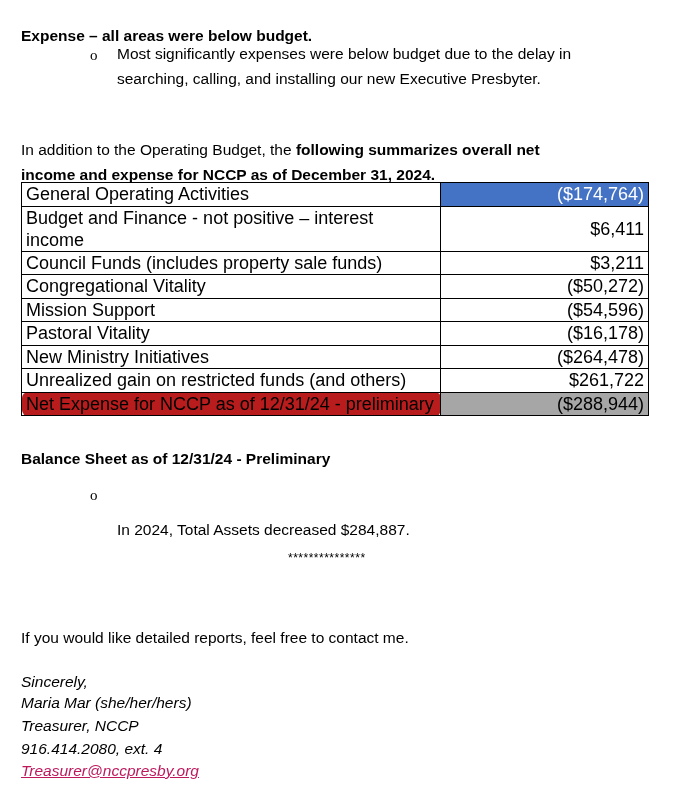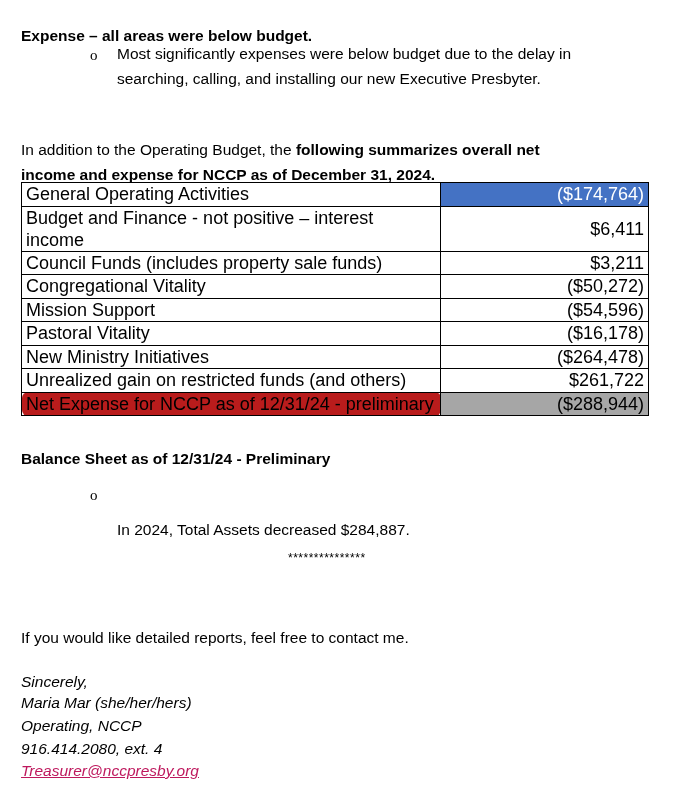--- a/index.html
+++ b/index.html
@@ -79,15 +79,15 @@
 
 <div class="abs bold" style="left:21px; top:450px;">Balance Sheet as of 12/31/24 - Preliminary</div>
 <span class="bullet-mark" style="left:90px; top:487px;">o</span>
 <div class="abs" style="left:117px; top:485px;margin-top:36px;">In 2024, Total Assets decreased $284,887.</div>
 
 <div class="abs" style="left:288px; top:551px; font-size:12px; letter-spacing:0.5px;">***************</div>
 
 <div class="abs" style="left:21px; top:629px;">If you would like detailed reports, feel free to contact me.</div>
 <div class="abs italic" style="left:21px; top:673px;">Sincerely,</div>
 <div class="abs italic" style="left:21px; top:694px;">Maria Mar (she/her/hers)</div>
-<div class="abs italic" style="left:21px; top:717px;">Operating, NCCP</div>
+<div class="abs italic" style="left:21px; top:717px;">Treasurer, NCCP</div>
 <div class="abs italic" style="left:21px; top:740px;">916.414.2080, ext. 4</div>
 <a class="abs italic email" style="left:21px; top:762px;">Treasurer@nccpresby.org</a>
 
 </body></html>

